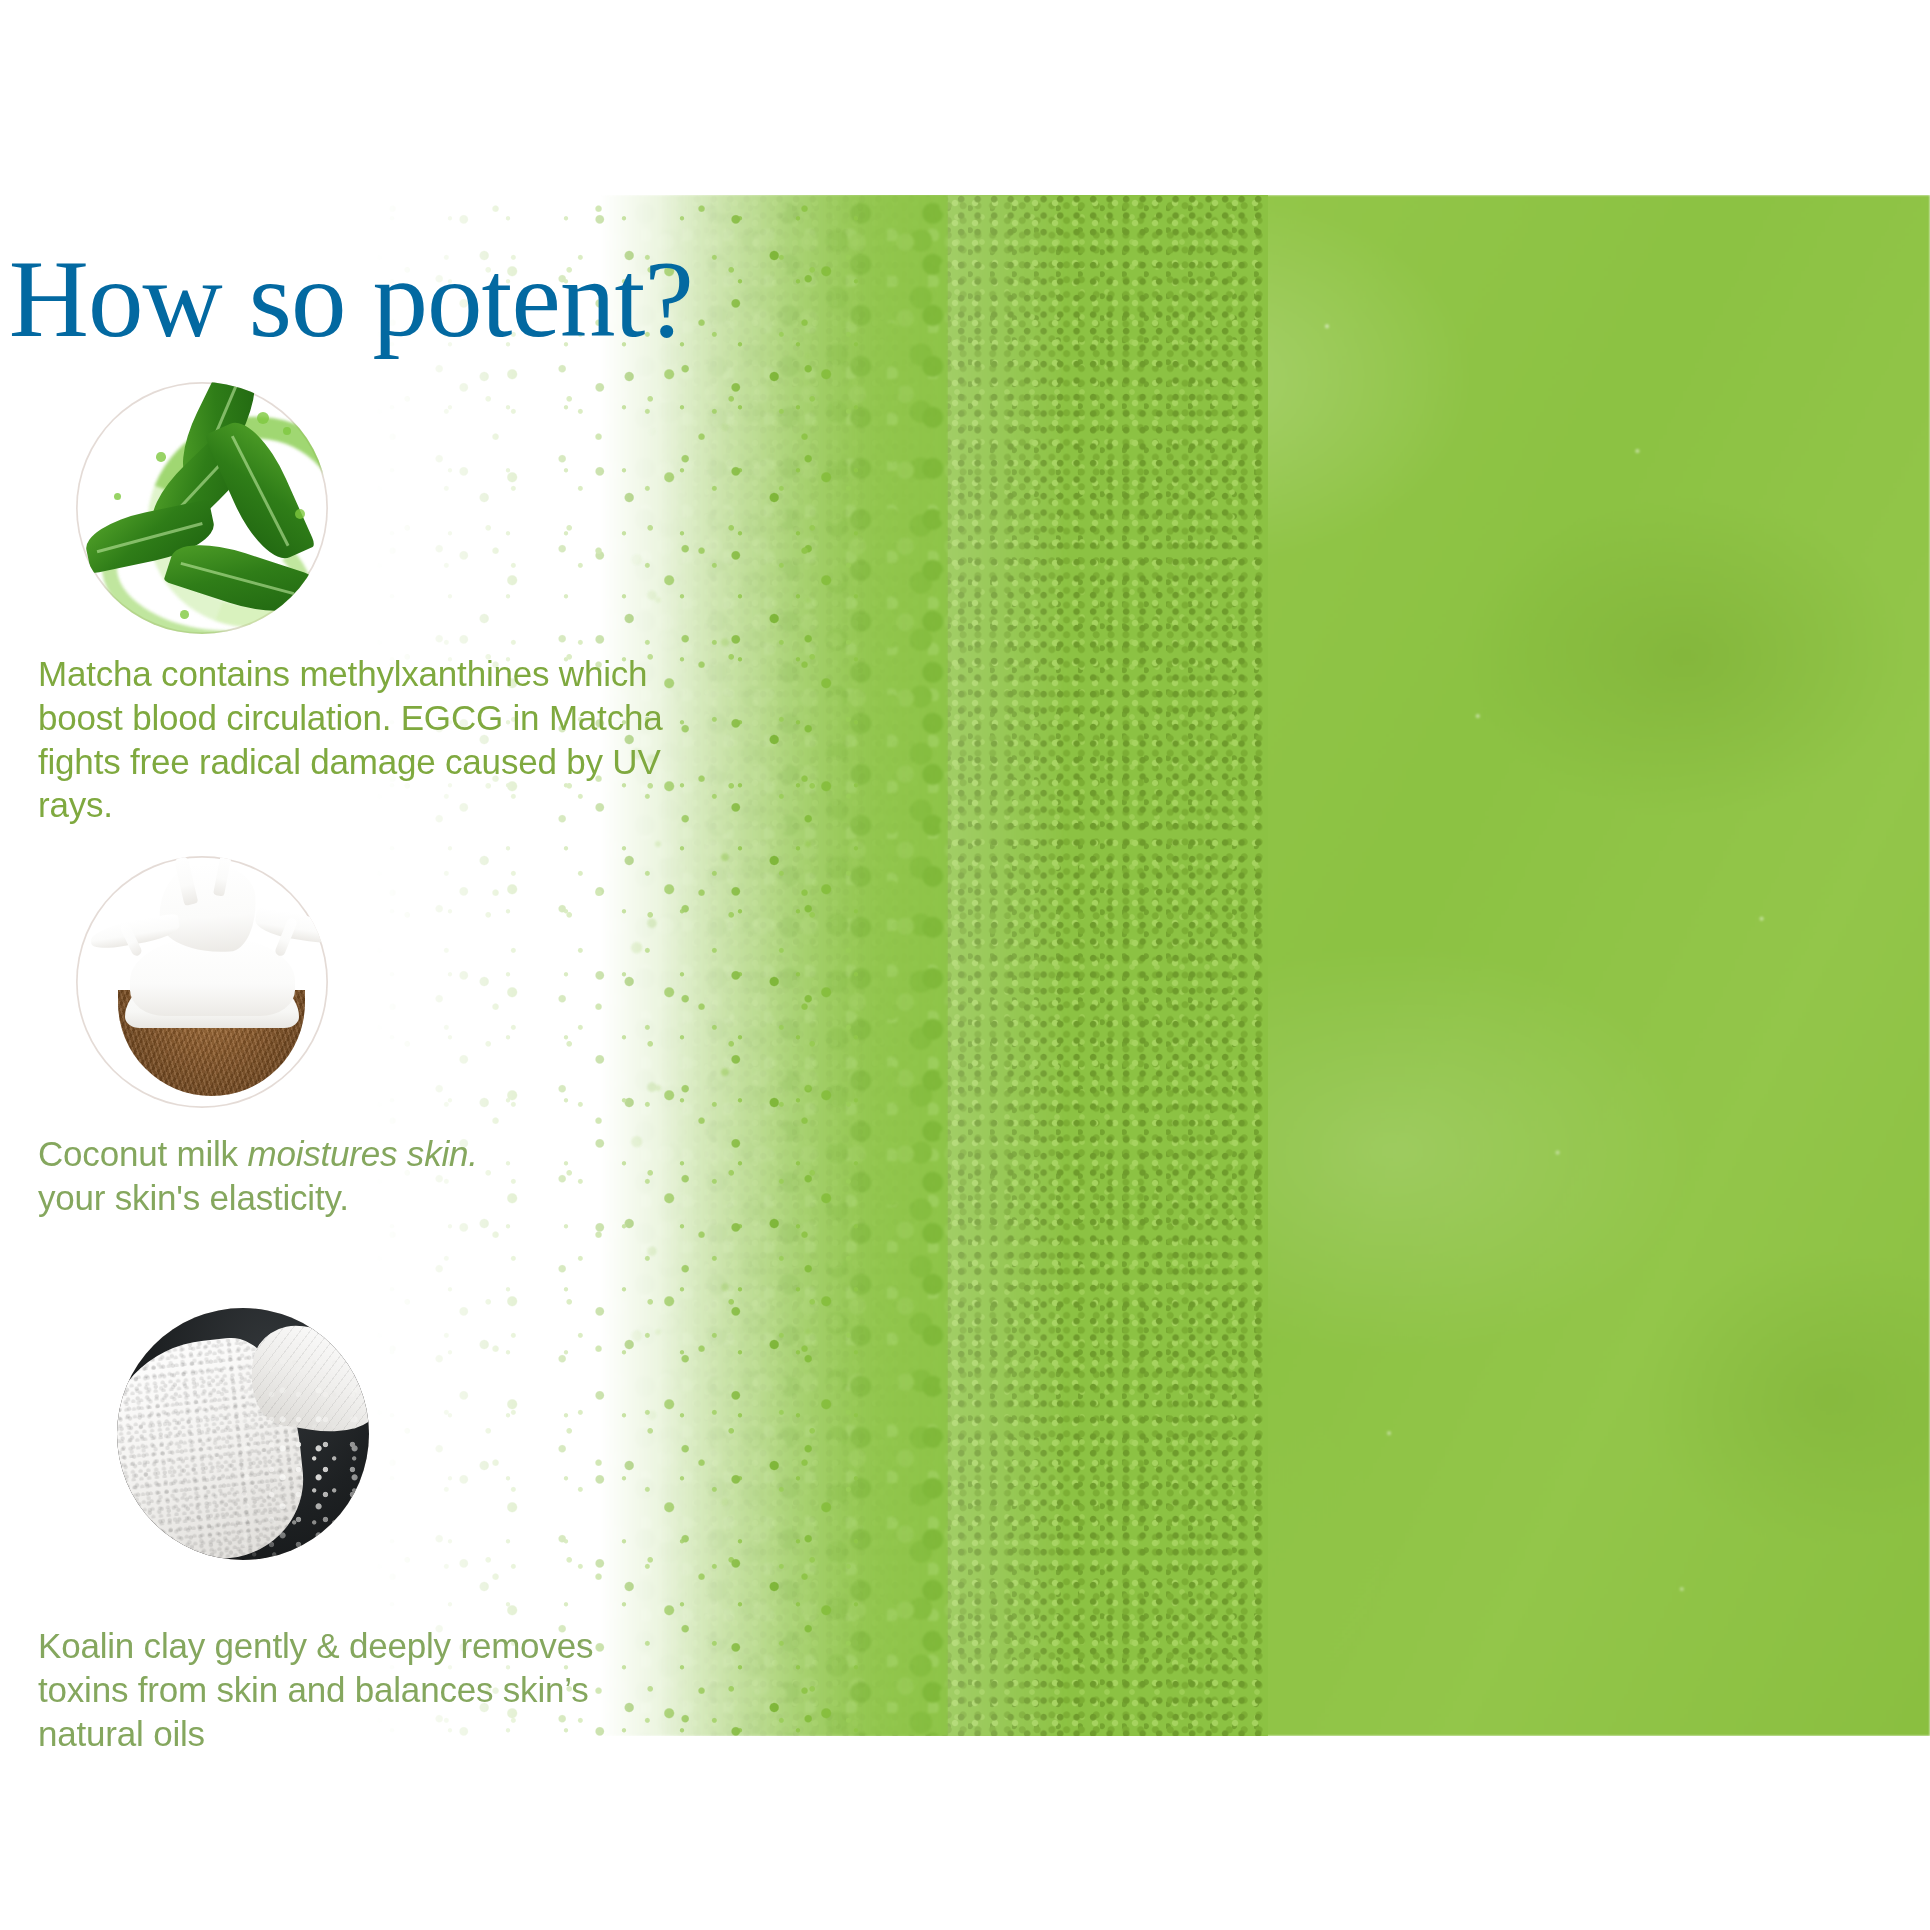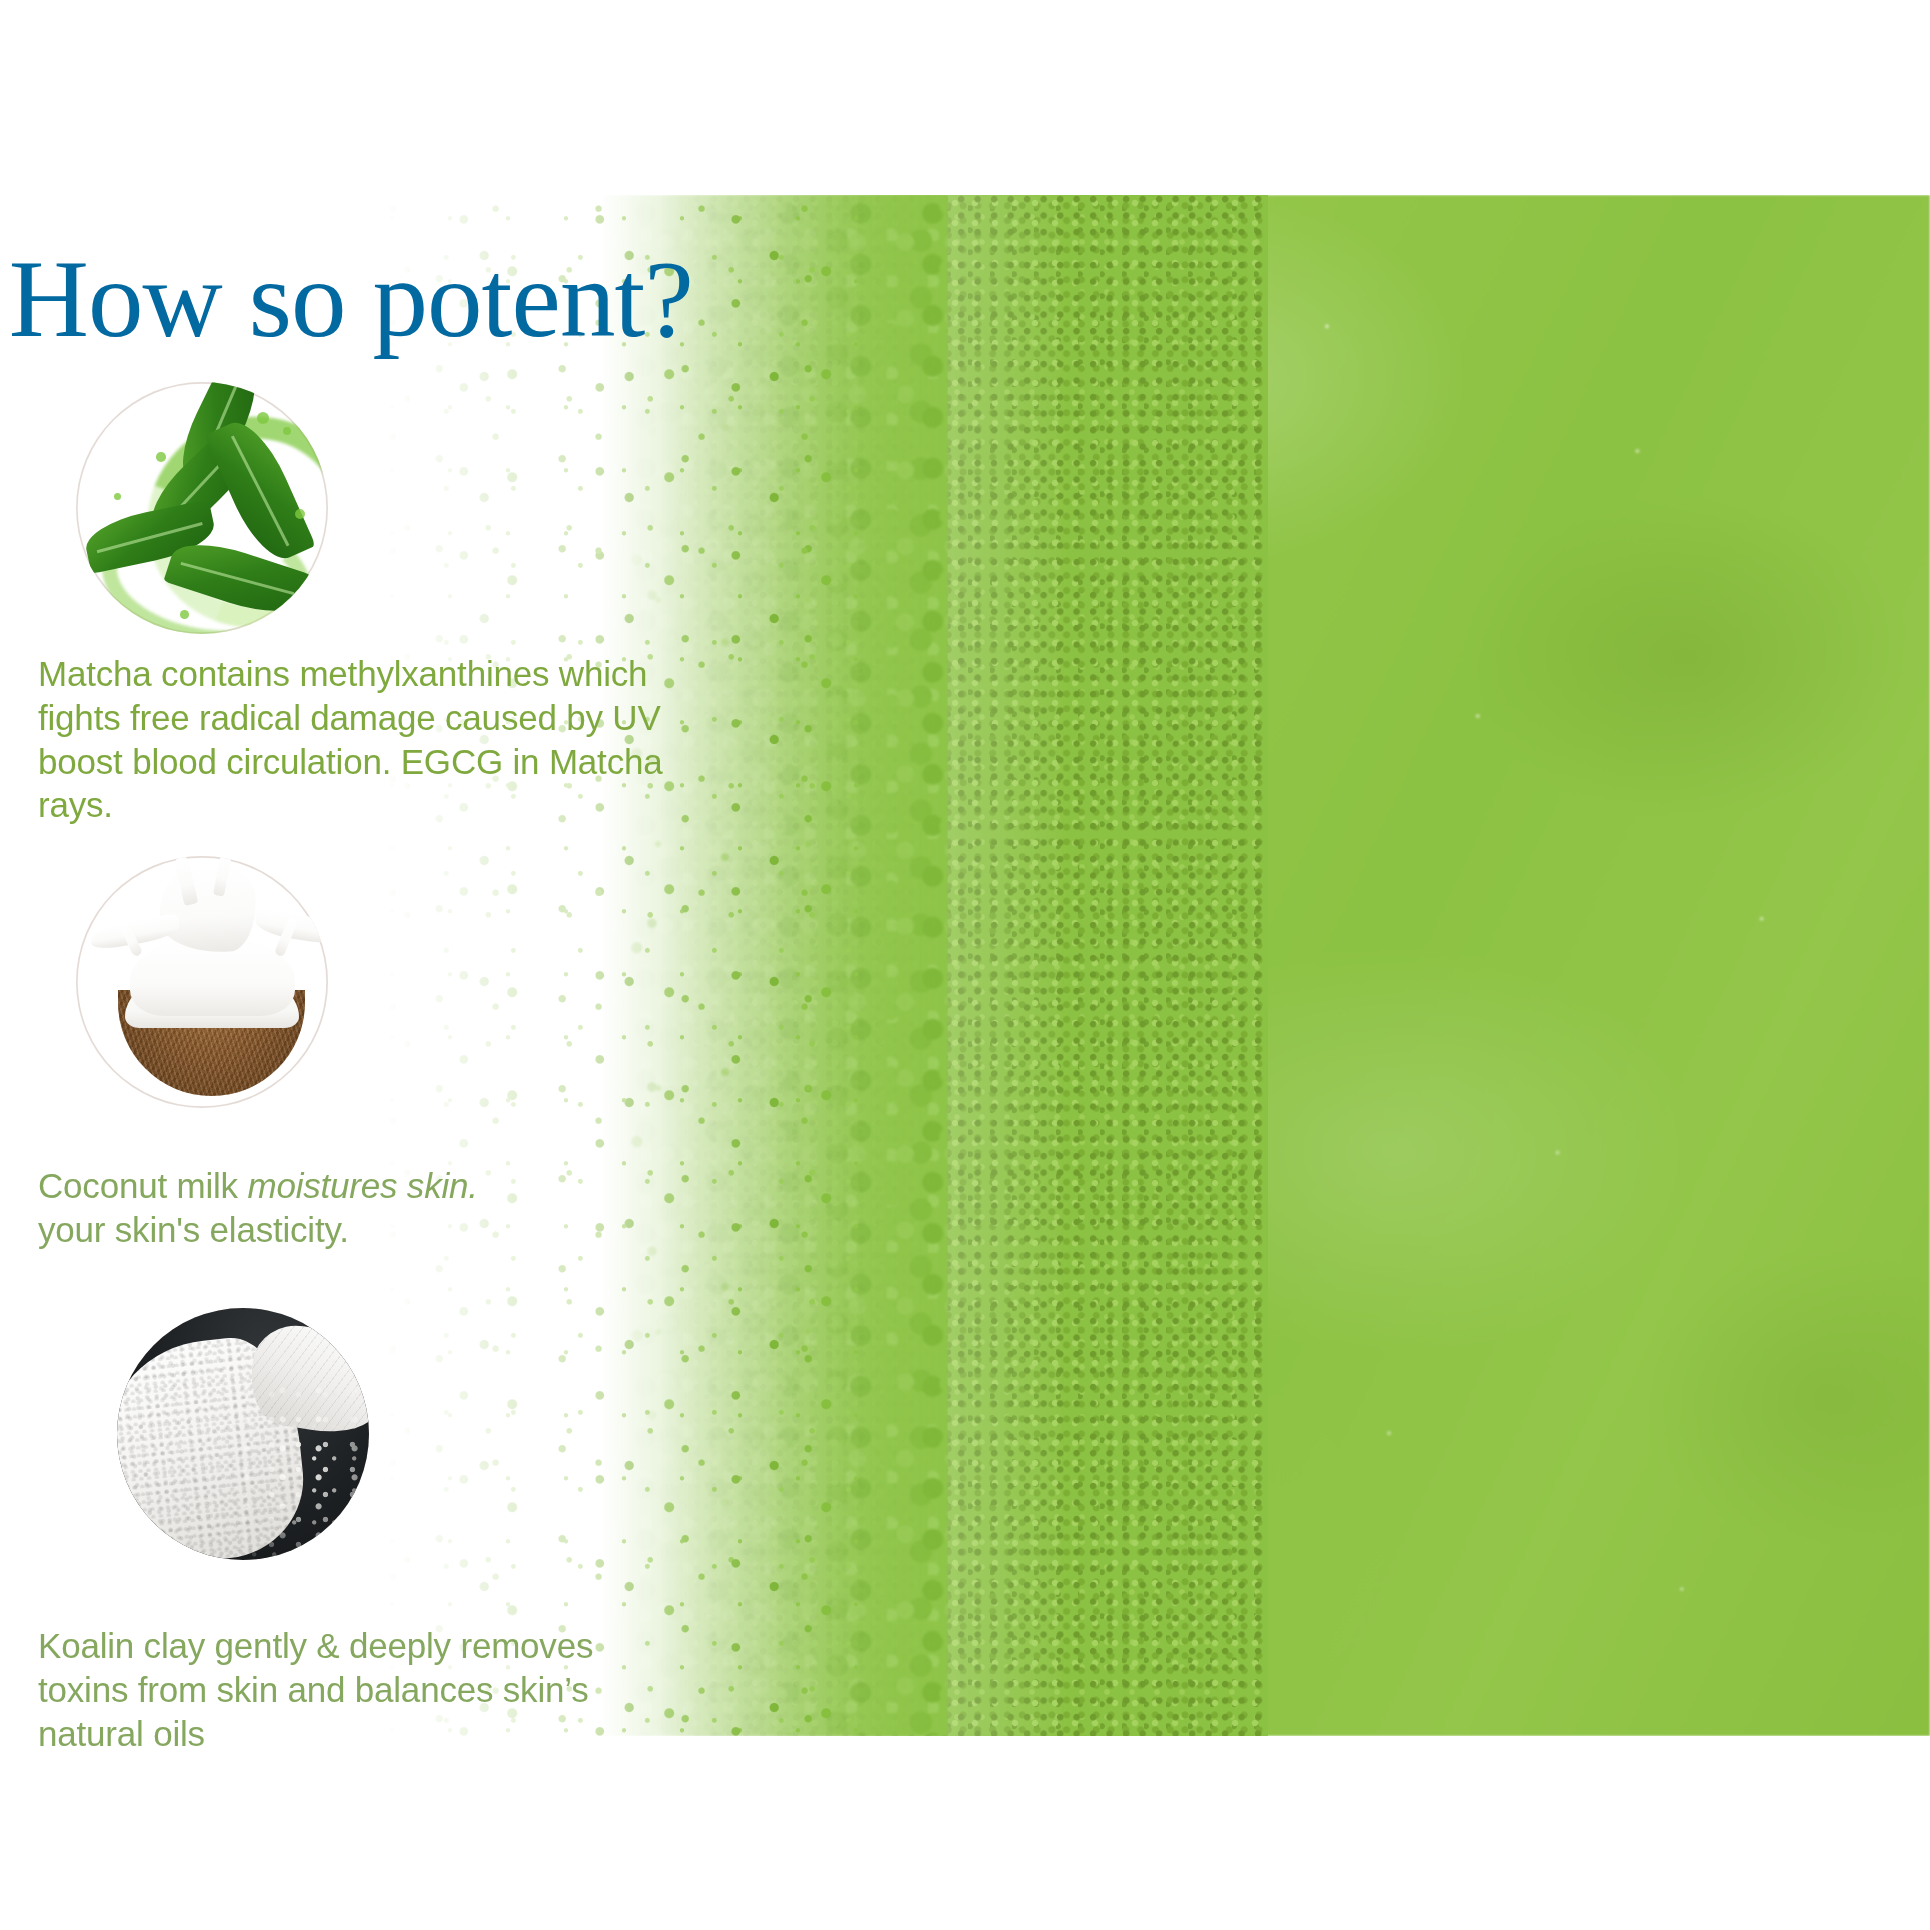--- a/index.html
+++ b/index.html
@@ -366,41 +366,41 @@
       <div class="drop d2"></div>
       <div class="drop d3"></div>
       <div class="drop d4"></div>
       <div class="drop d5"></div>
       <div class="drop d6"></div>
     </div>
   </div>
 
   <div class="caption" style="position:absolute; left:38px; top:652px; width:834px; color:#7fa93f; z-index:6;">
     <div>Matcha contains methylxanthines which</div>
+    <div>boost blood circulation. EGCG in Matcha</div>
     <div>fights free radical damage caused by UV</div>
-    <div>boost blood circulation. EGCG in Matcha</div>
     <div>rays.</div>
   </div>
 
   <div class="block" style="left:76px; top:856px;">
     <div class="thumb">
       <div class="coconut-shell"></div>
       <div class="coconut-flesh"></div>
       <div class="milk m-bowl"></div>
       <div class="milk m-crown"></div>
       <div class="milk m-spout-l"></div>
       <div class="milk m-spout-r"></div>
       <div class="milk m-spike-a"></div>
       <div class="milk m-spike-b"></div>
       <div class="milk m-spike-c"></div>
       <div class="milk m-spike-d"></div>
     </div>
   </div>
 
-  <div class="caption" style="position:absolute; left:38px; top:1164px; width:834px; color:#85a75e; z-index:6;">
+  <div class="caption" style="position:absolute; left:38px; top:1132px; width:834px; color:#85a75e; z-index:6;">
     <div>
       <span>Coconut milk </span><em>moistures skin.</em>
     </div>
     <div>your skin's elasticity.</div>
   </div>
 
   <div class="block" style="left:117px; top:1308px;">
     <div class="thumb">
       <div class="clay-dark"></div>
       <div class="clay-heap"></div>

